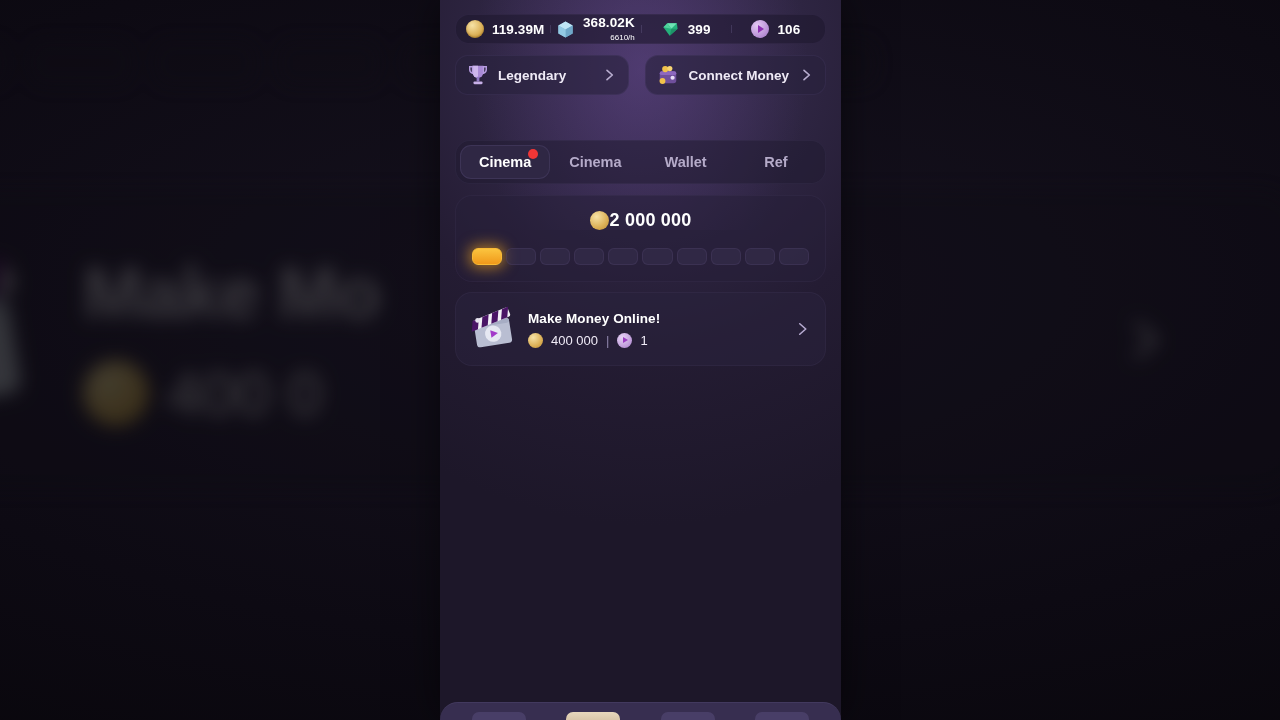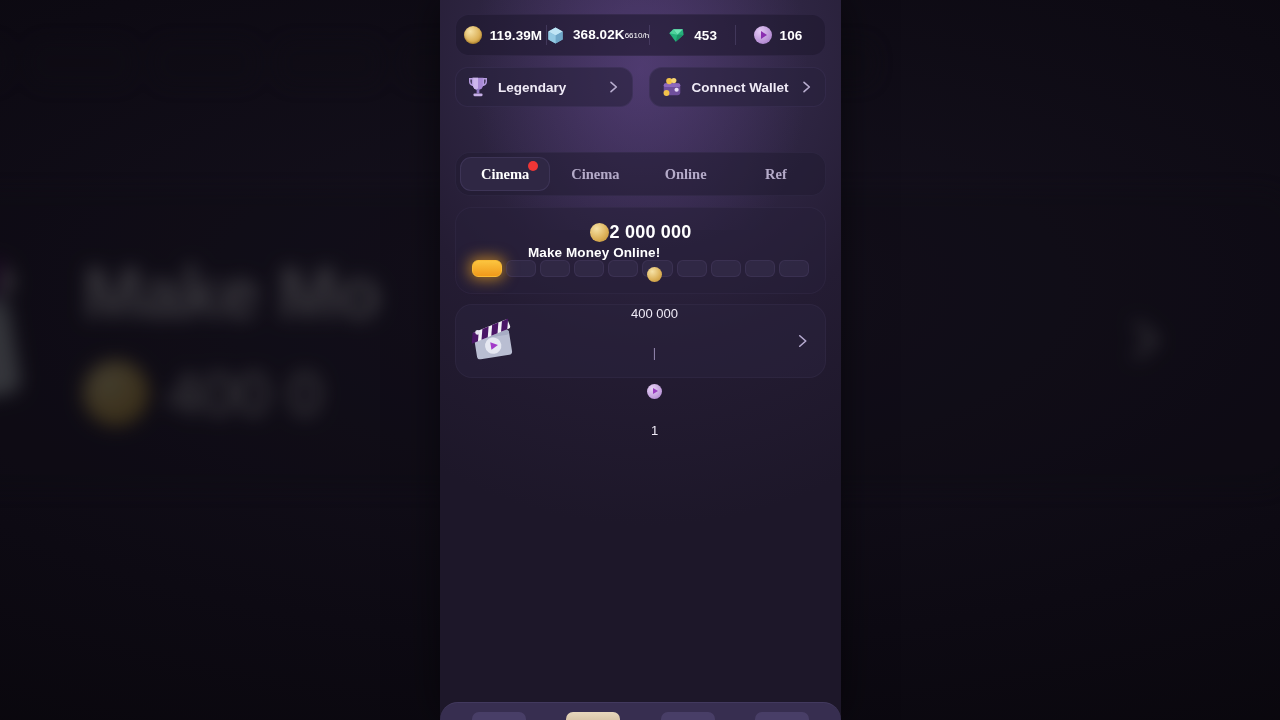--- a/index.html
+++ b/index.html
@@ -79,39 +79,39 @@
   .phone-glow {
     position: absolute; left: 0; right: 0; top: -90px; height: 320px;
     background: radial-gradient(58% 100% at 50% 50%, rgba(104,74,150,0.45), rgba(70,48,104,0.0) 72%);
     pointer-events: none;
   }
   .phone-inner { position: relative; padding: 14px 15px 0 15px; }
 
   
   .stats {
     display: flex; align-items: center;
-    height: 42px;
+    height: 30px;
     border-radius: 14px;
     background: rgba(30,24,46,0.62);
     border: 1px solid rgba(126,112,170,0.10);
     padding: 0 4px;
   }
   .stat {
     flex: 1;
     display: flex; align-items: center; justify-content: center;
     gap: 8px;
     position: relative;
     height: 100%;
   }
   .stat + .stat::before {
     content: ""; position: absolute; left: 0; top: 10px; bottom: 10px;
     width: 1px; background: rgba(150,138,190,0.22);
   }
   .stat-val { color: #fff; font-size: 13.5px; font-weight: bold; letter-spacing: 0.1px; }
-  .stat-col { display: flex; flex-direction: row; line-height: 1.05; align-items: flex-start;}
+  .stat-col { display: flex; flex-direction: column; line-height: 1.05; align-items: flex-end;}
   .stat-rate { color: #fff; font-size: 8px; font-weight: normal; margin-top: 4px; }
 
   .ic { flex: 0 0 auto; display: block; }
   .coin-ic {
     width: 18px; height: 18px; border-radius: 50%;
     background: radial-gradient(circle at 35% 30%, #f6e2a6, #dcb158 58%, #bb8b31 100%);
     box-shadow: inset 0 -1px 2px rgba(120,80,10,0.5);
   }
   .ticket-ic {
     width: 18px; height: 18px; border-radius: 50%;
@@ -141,21 +141,20 @@
 
   
   .tabs {
     margin-top: 45px;
     height: 44px;
     border-radius: 15px;
     background: rgba(33,27,50,0.55);
     border: 1px solid rgba(126,112,170,0.09);
     display: flex; align-items: flex-end;
     padding: 4px;
-    font-family: Liberation Serif, serif;
   }
   .tab {
     flex: 1; height: 100%;
     display: flex; align-items: center; justify-content: center;
     border-radius: 11px;
     color: #b5abc9; font-size: 14.5px; font-weight: bold;
     position: relative;
   }
   .tab.active {
     background: #2f2744;
@@ -206,21 +205,21 @@
     background: rgba(41,34,60,0.58);
     border: 1px solid rgba(126,112,170,0.08);
     height: 74px;
     display: flex; align-items: center;
     padding: 0 14px 0 12px;
     gap: 12px;
   }
   .item-icon { width: 48px; height: 46px; flex: 0 0 auto; }
   .item-body { flex: 1; min-width: 0; }
   .item-title { color: #ffffff; font-size: 13.5px; font-weight: bold; letter-spacing: 0.1px; }
-  .item-meta { display: flex; align-items: center; gap: 24px; margin-top: 7px; flex-direction: column; }
+  .item-meta { display: flex; align-items: center; gap: 8px; margin-top: 7px; }
   .meta-coin { width: 15px; height: 15px; border-radius: 50%;
     background: radial-gradient(circle at 35% 30%, #f6e2a6, #dcb158 58%, #bb8b31 100%); }
   .meta-txt { color: #efeaf6; font-size: 13px; font-weight: normal; }
   .meta-sep { color: #8e83aa; font-size: 13px; }
   .meta-ticket {
     width: 15px; height: 15px; border-radius: 50%;
     background: radial-gradient(circle at 34% 30%, #e7d3f5, #c2a0dc 62%, #a279c6 100%);
     display: flex; align-items: center; justify-content: center;
   }
   .meta-ticket::after {
@@ -328,21 +327,21 @@
           </span>
         </div>
 
         <div class="stat">
           <svg class="ic" width="19" height="19" viewBox="0 0 24 24">
             <path d="M3 9 L8 4 L20 4 L21 11 L11 20 Z" fill="#25b17c"></path>
             <path d="M8 4 L20 4 L13 11 Z" fill="#6fe3b4"></path>
             <path d="M3 9 L8 4 L13 11 Z" fill="#4fd29c"></path>
             <path d="M13 11 L21 11 L11 20 Z" fill="#1d9468"></path>
           </svg>
-          <span class="stat-val">453</span>
+          <span class="stat-val">399</span>
         </div>
 
         <div class="stat">
           <span class="ticket-ic ic"></span>
           <span class="stat-val">106</span>
         </div>
 
       </div>
 
       <div class="actions">
@@ -364,38 +363,38 @@
 
         <div class="act">
           <svg width="22" height="22" viewBox="0 0 24 24">
             <rect x="3" y="8" width="18" height="13" rx="3" fill="#6f4f9c"></rect>
             <rect x="3" y="8" width="18" height="4" rx="2" fill="#8d68be"></rect>
             <circle cx="17" cy="15" r="2.3" fill="#e8dcf6"></circle>
             <circle cx="9" cy="5.5" r="3.4" fill="#f2c24a"></circle>
             <circle cx="14" cy="5" r="2.8" fill="#f7d572"></circle>
             <circle cx="6" cy="18.5" r="3.2" fill="#f2c24a"></circle>
           </svg>
-          <span class="act-label">Connect Wallet</span>
+          <span class="act-label">Connect Money</span>
           <svg class="chev" width="16" height="16" viewBox="0 0 24 24" fill="none" stroke="#b9aed0" stroke-width="2.4" stroke-linecap="round" stroke-linejoin="round">
             <polyline points="9 5 17 12 9 19"></polyline>
           </svg>
         </div>
 
       </div>
 
       <div class="tabs">
         <div class="tab active">
           <span>Cinema</span>
           <span class="tab-dot"></span>
         </div>
         <div class="tab">
           <span>Cinema</span>
         </div>
         <div class="tab">
-          <span>Online</span>
+          <span>Wallet</span>
         </div>
         <div class="tab">
           <span>Ref</span>
         </div>
       </div>
 
       <div class="panel">
         <div class="panel-head">
           <span class="panel-coin"></span>
           <span class="panel-val">2 000 000</span>

